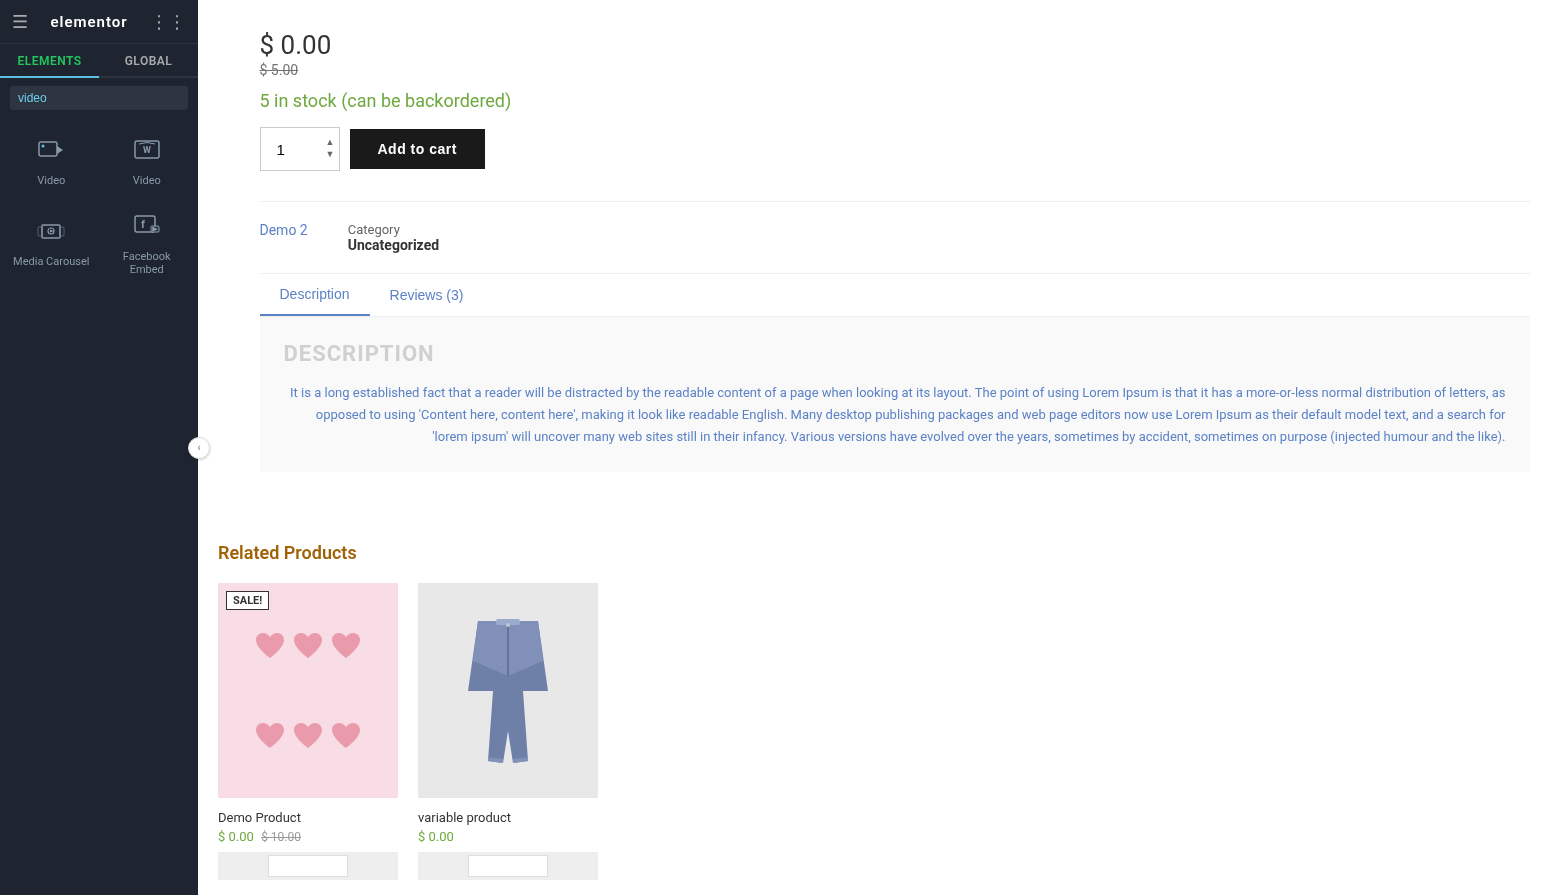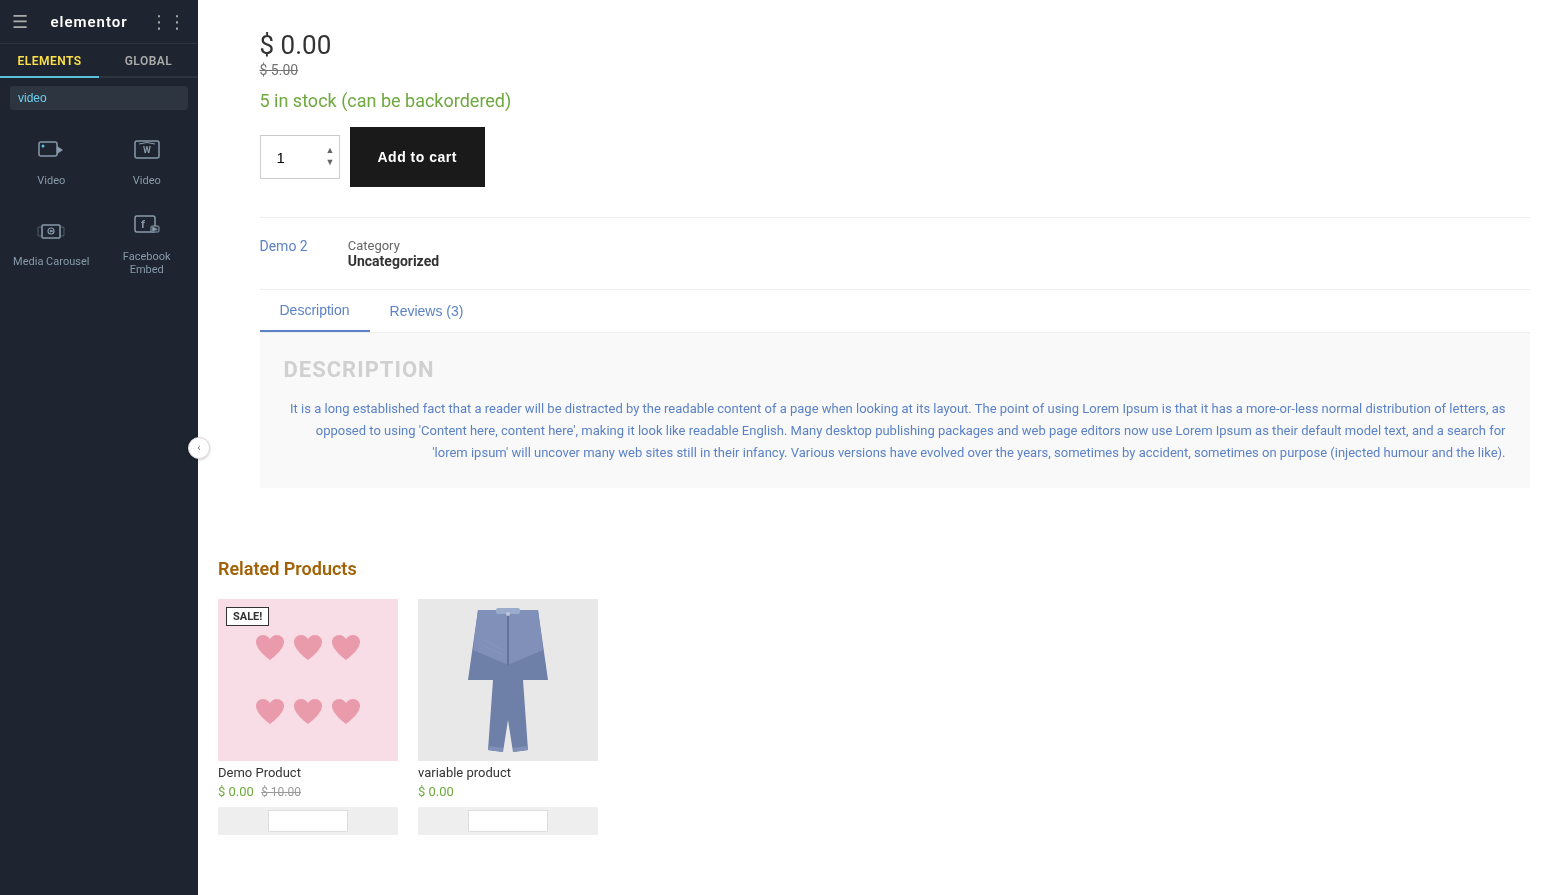--- a/index.html
+++ b/index.html
@@ -50,21 +50,21 @@
       text-align: center;
       padding: 10px 0 8px;
       font-size: 12px;
       font-weight: 600;
       color: #aaa;
       cursor: pointer;
       letter-spacing: 0.5px;
       position: relative;
     }
     .sidebar-tab.active {
-      color: #fde047;
+      color: #22c55e;
     }
     .sidebar-tab.active::after {
       content: '';
       position: absolute;
       bottom: -2px;
       left: 0; right: 0;
       height: 2px;
       background: #5bc0de;
     }
     .sidebar-search {
@@ -192,21 +192,21 @@
     }
     .add-to-cart-btn {
       background: #1a1a1a;
       color: #fff;
       border: none;
       padding: 12px 28px;
       font-size: 14px;
       font-weight: 600;
       cursor: pointer;
       letter-spacing: 0.5px;
-      height: 60px;
+      height: 40px;
     }
     .product-meta {
       margin-top: 30px;
       border-top: 1px solid #eee;
       padding-top: 20px;
       display: flex;
       align-items: flex-start;
       gap: 40px;
     }
     .product-link {
@@ -285,21 +285,21 @@
       gap: 20px;
     }
     .product-card {
       border: none;
       background: #fff;
       cursor: pointer;
     }
     .product-image-wrap {
       position: relative;
       width: 180px;
-      height: 162px;
+      height: 215px;
       overflow: hidden;
       background: #f8dde6;
     }
     .product-image-wrap.jeans-bg {
       background: #e8e8e8;
     }
     .sale-badge {
       position: absolute;
       top: 8px;
       left: 8px;
@@ -322,21 +322,21 @@
     }
     .jeans-product {
       display: flex;
       align-items: center;
       justify-content: center;
       height: 100%;
     }
     .product-name {
       font-size: 13px;
       color: #333;
-      margin: 4px 0 4px;
+      margin: 12px 0 4px;
     }
     .product-price {
       font-size: 13px;
       color: #333;
     }
     .product-price .original {
       text-decoration: line-through;
       color: #999;
       margin-left: 4px;
       font-size: 12px;

